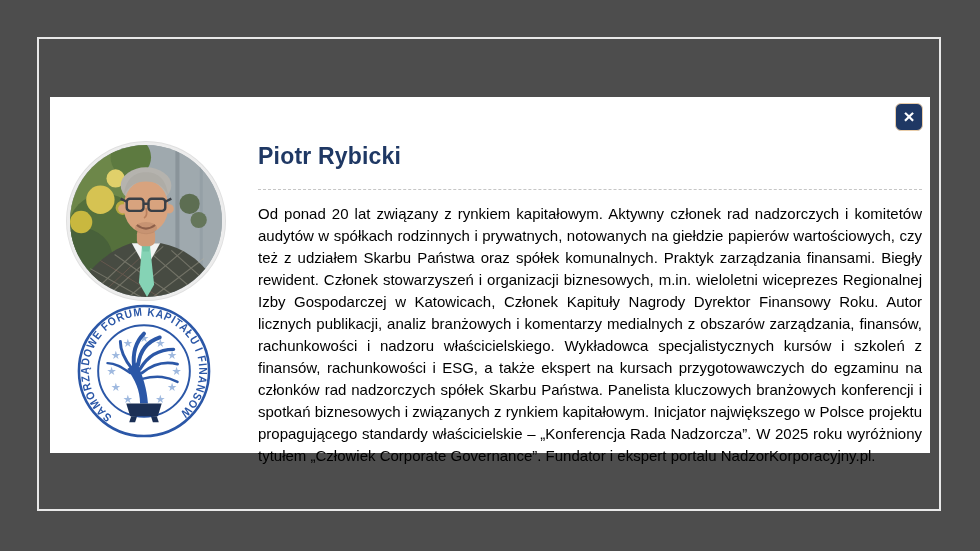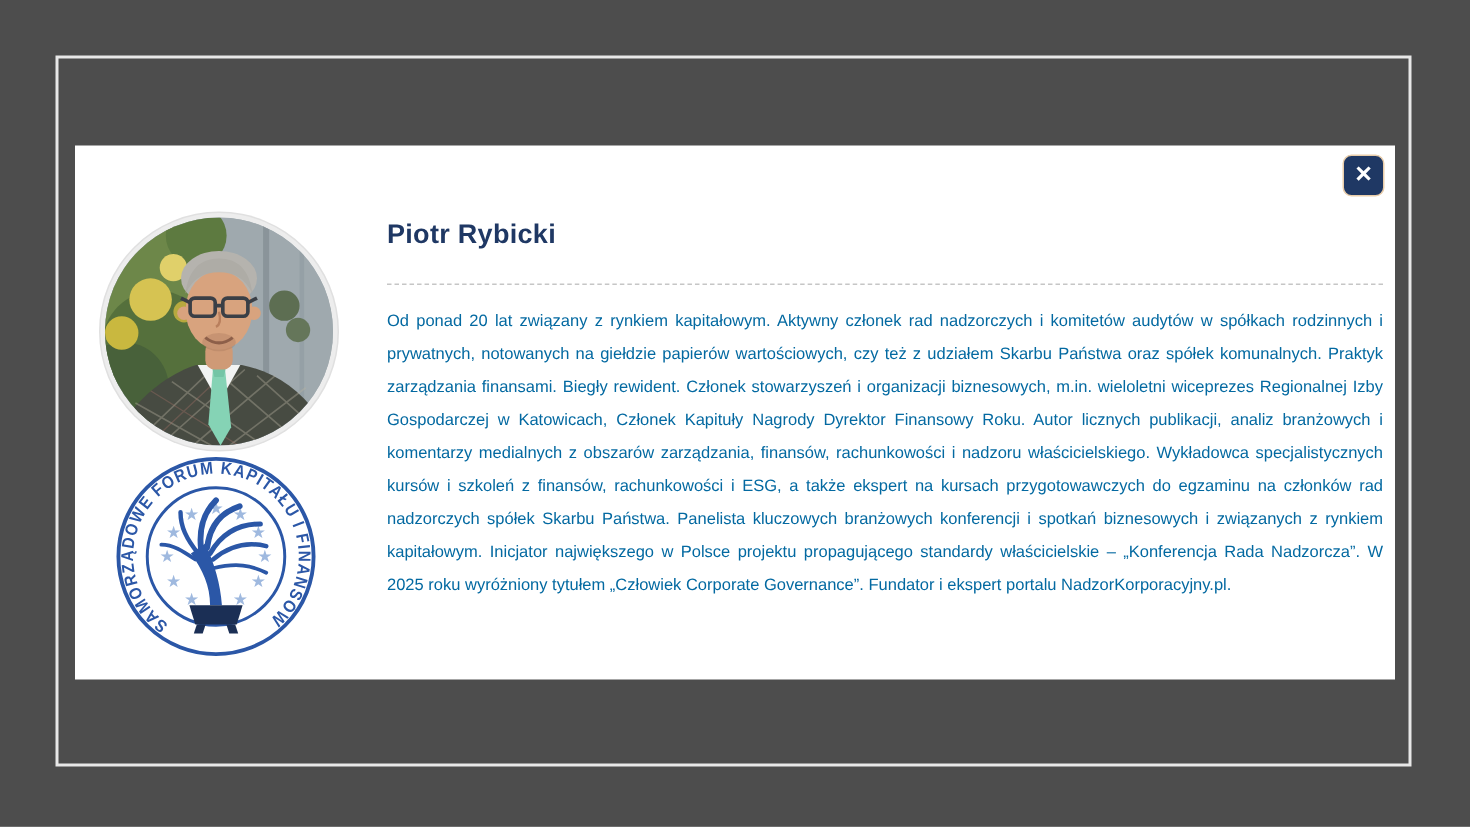--- a/index.html
+++ b/index.html
@@ -27,29 +27,29 @@
     border-radius:50%;overflow:hidden;box-shadow:0 0 0 3px #ededed,0 0 0 4px #e0e0e0;
     background:#9fa9ae;
   }
   .avatar svg{display:block;}
   .logo{position:absolute;left:25px;top:205px;width:138px;height:138px;}
   .logo svg{display:block;}
   .content{
     position:absolute;left:208px;top:0;width:664px;color:#475366;
   }
   .title{
-    margin:46px 0 0 0;font-size:18px;line-height:26px;font-weight:700;
+    margin:46px 0 0 0;font-size:23px;line-height:26px;font-weight:700;
     color:#1f3864;letter-spacing:.2px;
   }
   .divider{margin-top:20px;border-top:1px dashed #c6c6c6;height:0;}
   .subtitle{
     margin:12px 0 0 0;font-size:13.5px;line-height:18px;color:#475366;
   }
   .bio{
-    margin:13px 0 0 0;font-size:11px;line-height:22px;color:#0369a1;
+    margin:13px 0 0 0;font-size:15px;line-height:22px;color:#000000;
     text-align:justify;
   }
 </style>
 </head>
 <body>
 
 <div class="stage">
   <div class="frame"></div>
 
   <div class="modal">

